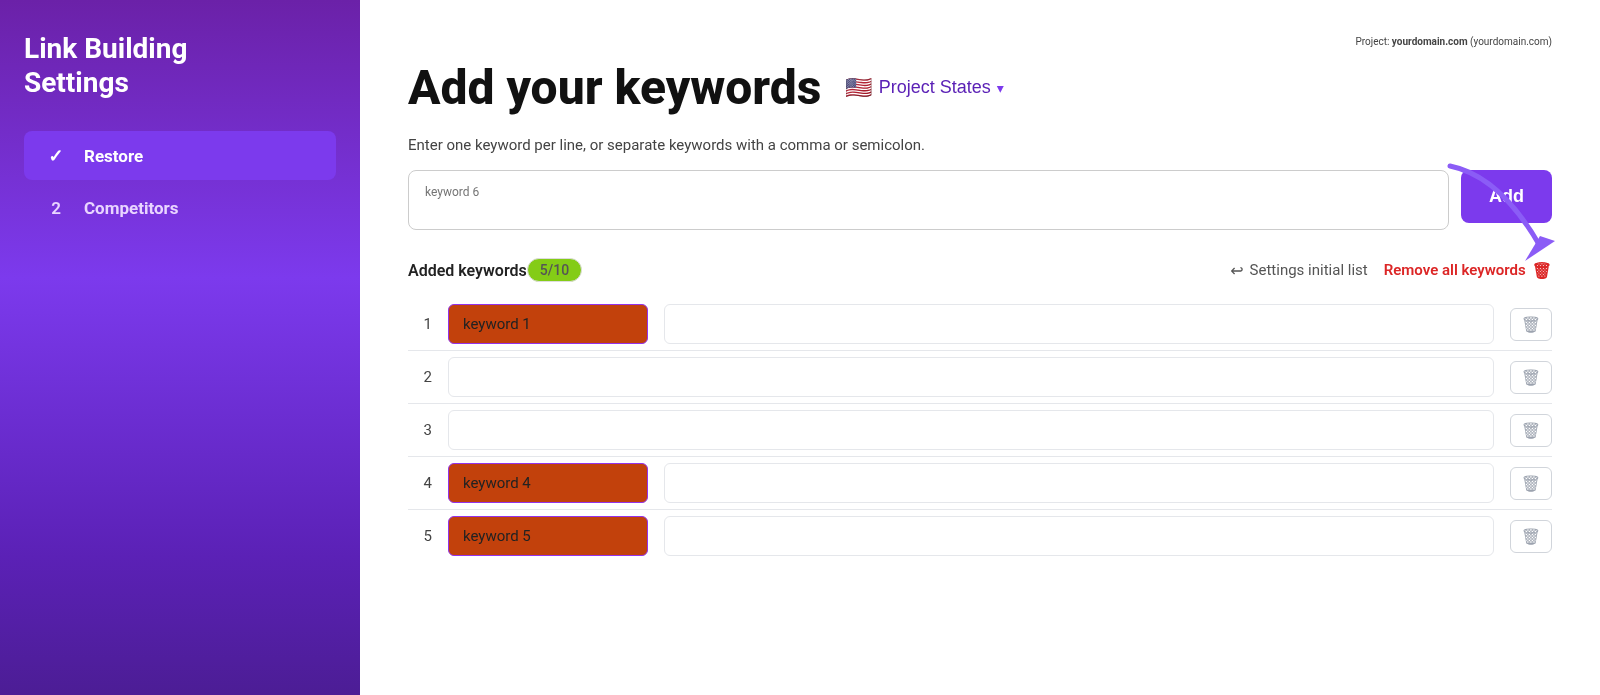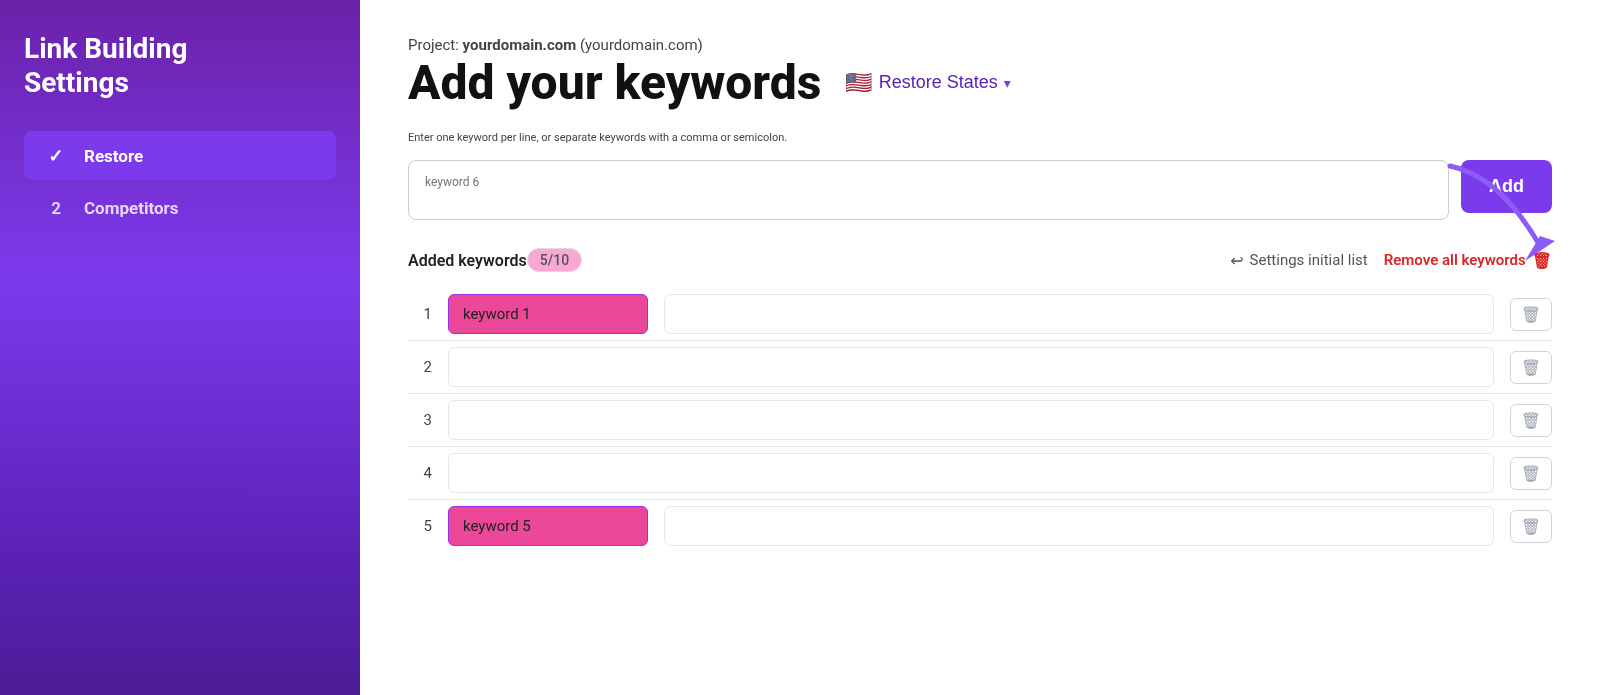--- a/index.html
+++ b/index.html
@@ -67,22 +67,24 @@
 
     
     .main {
       flex: 1;
       background: #fff;
       padding: 36px 48px;
       position: relative;
       overflow-y: auto;
     }
     .project-line {
-      font-size: 15px;
+      font-size: 10px;
       color: #444;
+      margin-bottom: 12px;
+      text-align: right;
     }
     .project-line strong {
       font-weight: 700;
     }
 
     .page-header {
       display: flex;
       align-items: center;
       gap: 16px;
       margin-bottom: 20px;
@@ -106,21 +108,21 @@
     }
     .country-selector .flag {
       font-size: 22px;
     }
     .country-selector .chevron {
       font-size: 14px;
       color: #7c3aed;
     }
 
     .instruction-text {
-      font-size: 11px;
+      font-size: 15px;
       color: #444;
       margin-bottom: 16px;
     }
 
     
     .input-row {
       display: flex;
       gap: 12px;
       align-items: flex-start;
       margin-bottom: 28px;
@@ -155,21 +157,21 @@
       display: flex;
       align-items: center;
       margin-bottom: 16px;
     }
     .added-keywords-label {
       font-size: 16px;
       font-weight: 600;
       color: #222;
     }
     .count-badge {
-      background: #f9a8d4;
+      background: #84cc16;
       border-radius: 20px;
       padding: 3px 12px;
       font-size: 14px;
       color: #555;
       font-weight: 500;
       border: 1px solid #ddd;
     }
     .header-actions {
       margin-left: auto;
       display: flex;
@@ -231,21 +233,21 @@
       flex-shrink: 0;
     }
     .keyword-input-field {
       flex: 1;
       border: 1.5px solid #9333ea;
       border-radius: 6px;
       padding: 10px 14px;
       font-size: 15px;
       color: #222;
       outline: none;
-      background: #ec4899;
+      background: #c2410c;
       font-family: inherit;
       max-width: 200px;
     }
     .keyword-spacer {
       flex: 1;
       height: 40px;
       border: 1.5px solid #e5e7eb;
       border-radius: 6px;
       background: #fff;
     }
@@ -297,21 +299,21 @@
   </div>
 
   <p class="project-line">
     <span>Project: </span><strong>yourdomain.com</strong><span> (yourdomain.com)</span>
   </p>
 
   <div class="page-header">
     <h2 class="page-title">Add your keywords</h2>
     <button class="country-selector">
       <span class="flag">🇺🇸</span>
-      <span>Restore States</span>
+      <span>Project States</span>
       <span class="chevron">▾</span>
     </button>
   </div>
 
   <p class="instruction-text">Enter one keyword per line, or separate keywords with a comma or semicolon.</p>
 
   <div class="input-row">
     <textarea class="keyword-input" placeholder="keyword 6" style=""></textarea>
     <button class="add-button">Add</button>
   </div>
@@ -343,20 +345,21 @@
       <div class="keyword-spacer"></div>
       <button class="delete-btn">🗑</button>
     </div>
       <div class="keyword-row">
       <span class="row-number">3</span>
       <div class="keyword-spacer"></div>
       <button class="delete-btn">🗑</button>
     </div>
       <div class="keyword-row">
       <span class="row-number">4</span>
+      <input type="text" class="keyword-input-field" value="keyword 4" style="">
       <div class="keyword-spacer"></div>
       <button class="delete-btn">🗑</button>
     </div>
       <div class="keyword-row">
       <span class="row-number">5</span>
       <input type="text" class="keyword-input-field" value="keyword 5" style="">
       <div class="keyword-spacer"></div>
       <button class="delete-btn">🗑</button>
     </div>
     </div>

